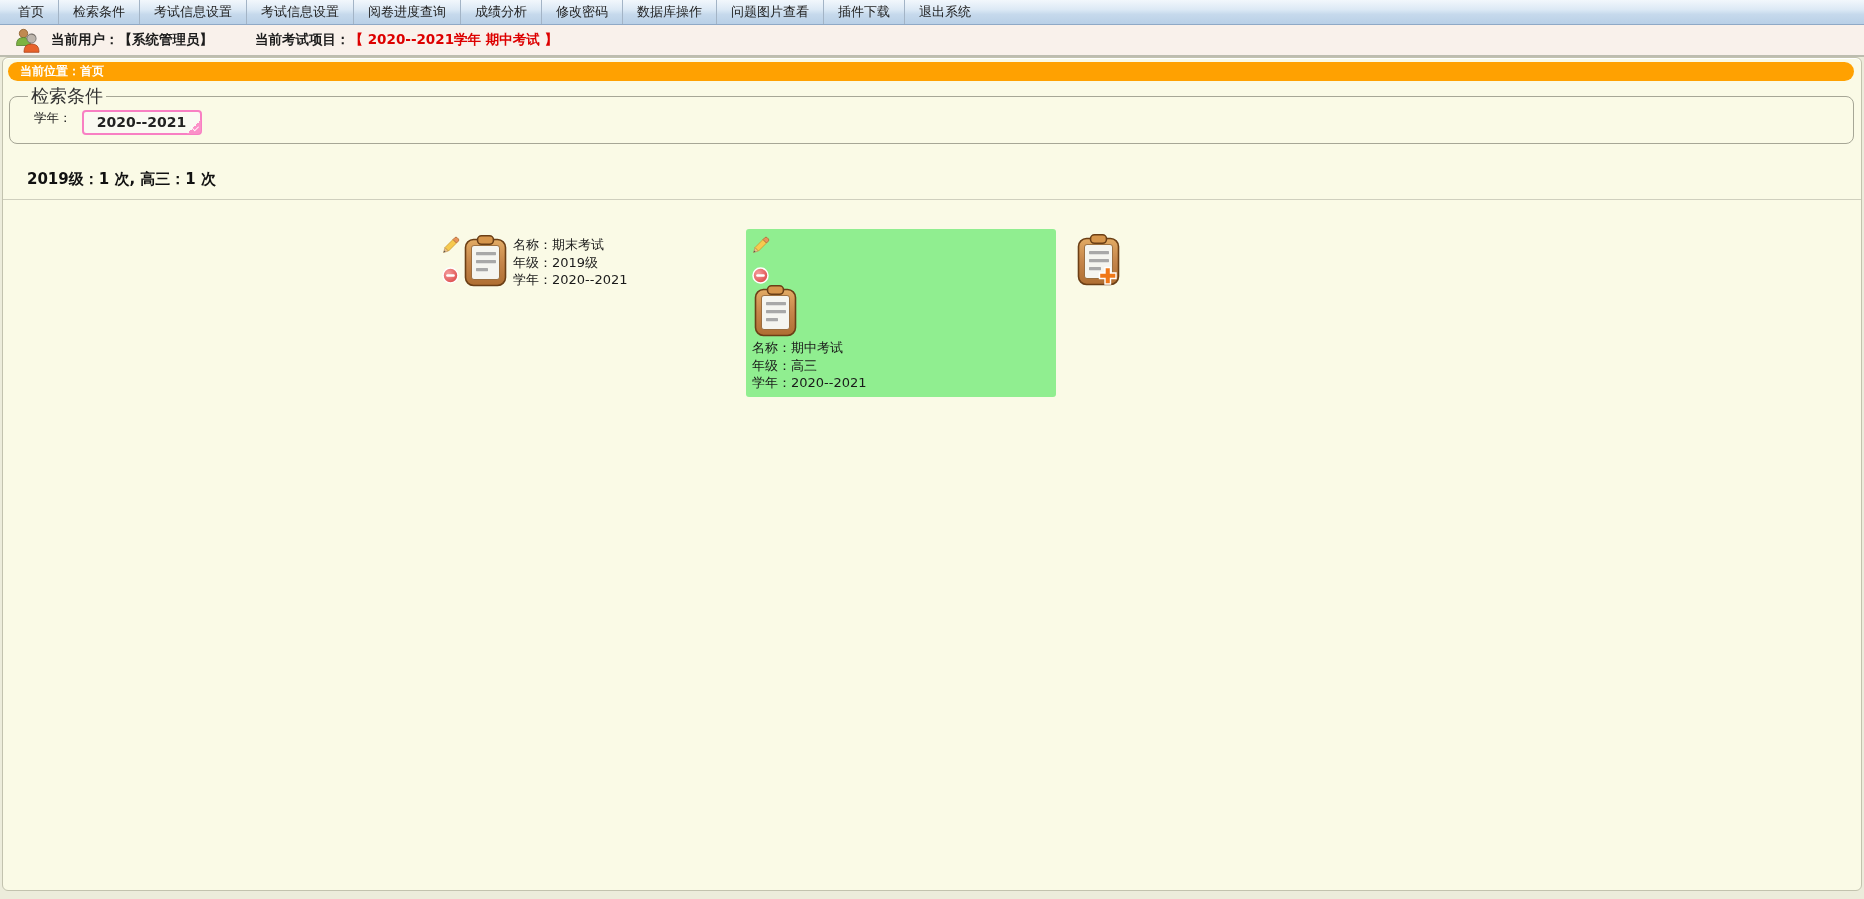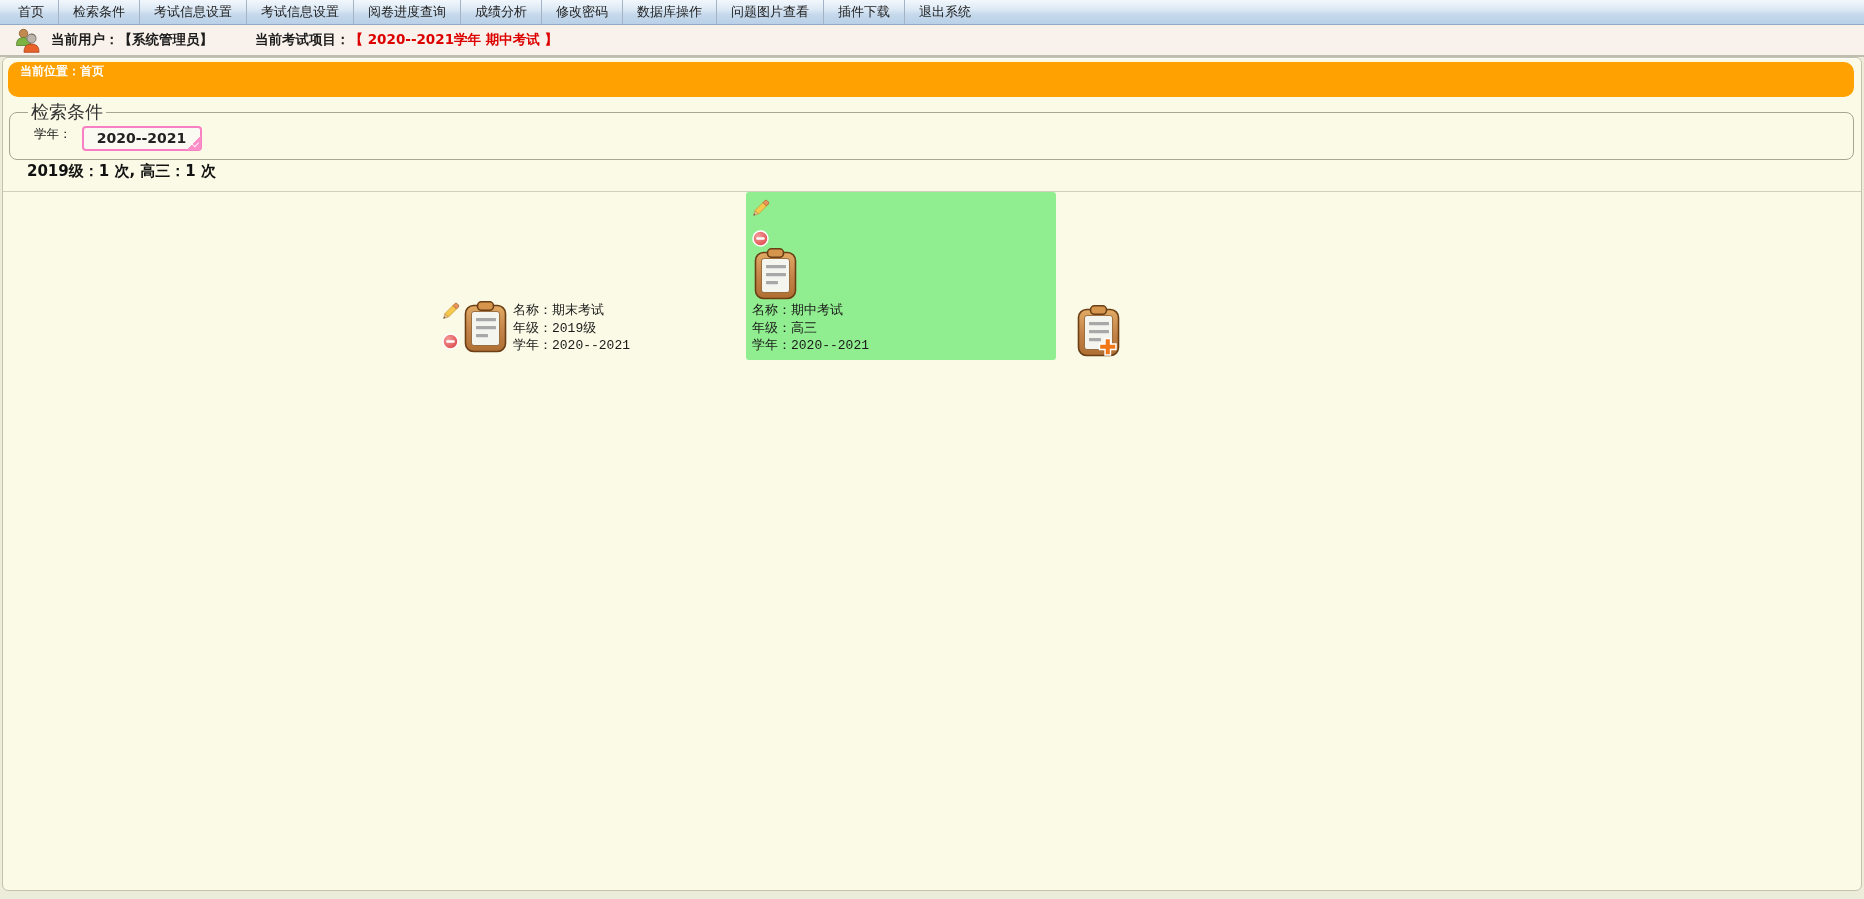--- a/index.html
+++ b/index.html
@@ -35,21 +35,21 @@
   .project-value{color:#DD0000;}
   
   .content{
     position:absolute;top:57px;left:2px;right:2px;bottom:8px;
     background:#FAFAE6;
     border:1px solid #C2C2AE;
     border-radius:6px;
     box-shadow:0 1px 0 #FFFFFF inset;
   }
   .location-bar{
-    margin:4px 7px 0 5px;height:35px;
+    margin:4px 7px 0 5px;height:19px;
     background:#FFA101;border-radius:10px;
     color:#FFFFFF;font-weight:bold;font-size:12px;line-height:19px;
     padding-left:12px;
   }
   fieldset.search-box{
     margin:3px 7px 0 6px;
     border:1px solid #A6A696;border-radius:8px;
     padding:1px 10px 8px 10px;
   }
   fieldset.search-box legend{
@@ -69,24 +69,24 @@
     position:absolute;right:-1px;bottom:-1px;width:14px;height:14px;
     background:linear-gradient(to top left,#FB90C8 50%,transparent 50%);
     border-bottom-right-radius:4px;
   }
   .select-corner::after{
     content:"";position:absolute;right:3px;bottom:4.5px;
     width:4.5px;height:4.5px;
     border-right:1.6px solid #fff;border-bottom:1.6px solid #fff;
     transform:rotate(45deg);
   }
-  .summary-line{margin:2px 0 0 24px;font-size:15px;font-weight:bold;color:#111;}
+  .summary-line{margin:26px 0 0 24px;font-size:15px;font-weight:bold;color:#111;}
   .divider{border:none;border-top:1px solid #CFCFBE;margin:10px 0 0 0;}
   
-  .cards-row{display:flex;align-items:flex-end;padding-left:433px;font-family:Liberation Mono, monospace;}
+  .cards-row{display:flex;align-items:flex-start;margin-top:29px;padding-left:433px;}
   .exam-card{
     width:310px;min-height:63px;box-sizing:border-box;
     display:flex;align-items:flex-start;
     padding:5px 0 5px 6px;cursor:pointer;
   }
   .exam-card.selected{background:#90EE90;border-radius:3px;flex-direction:column;}
   .card-actions{
     display:flex;flex-direction:column;justify-content:space-between;
     height:48px;margin:2px 2px 0 0;
   }

